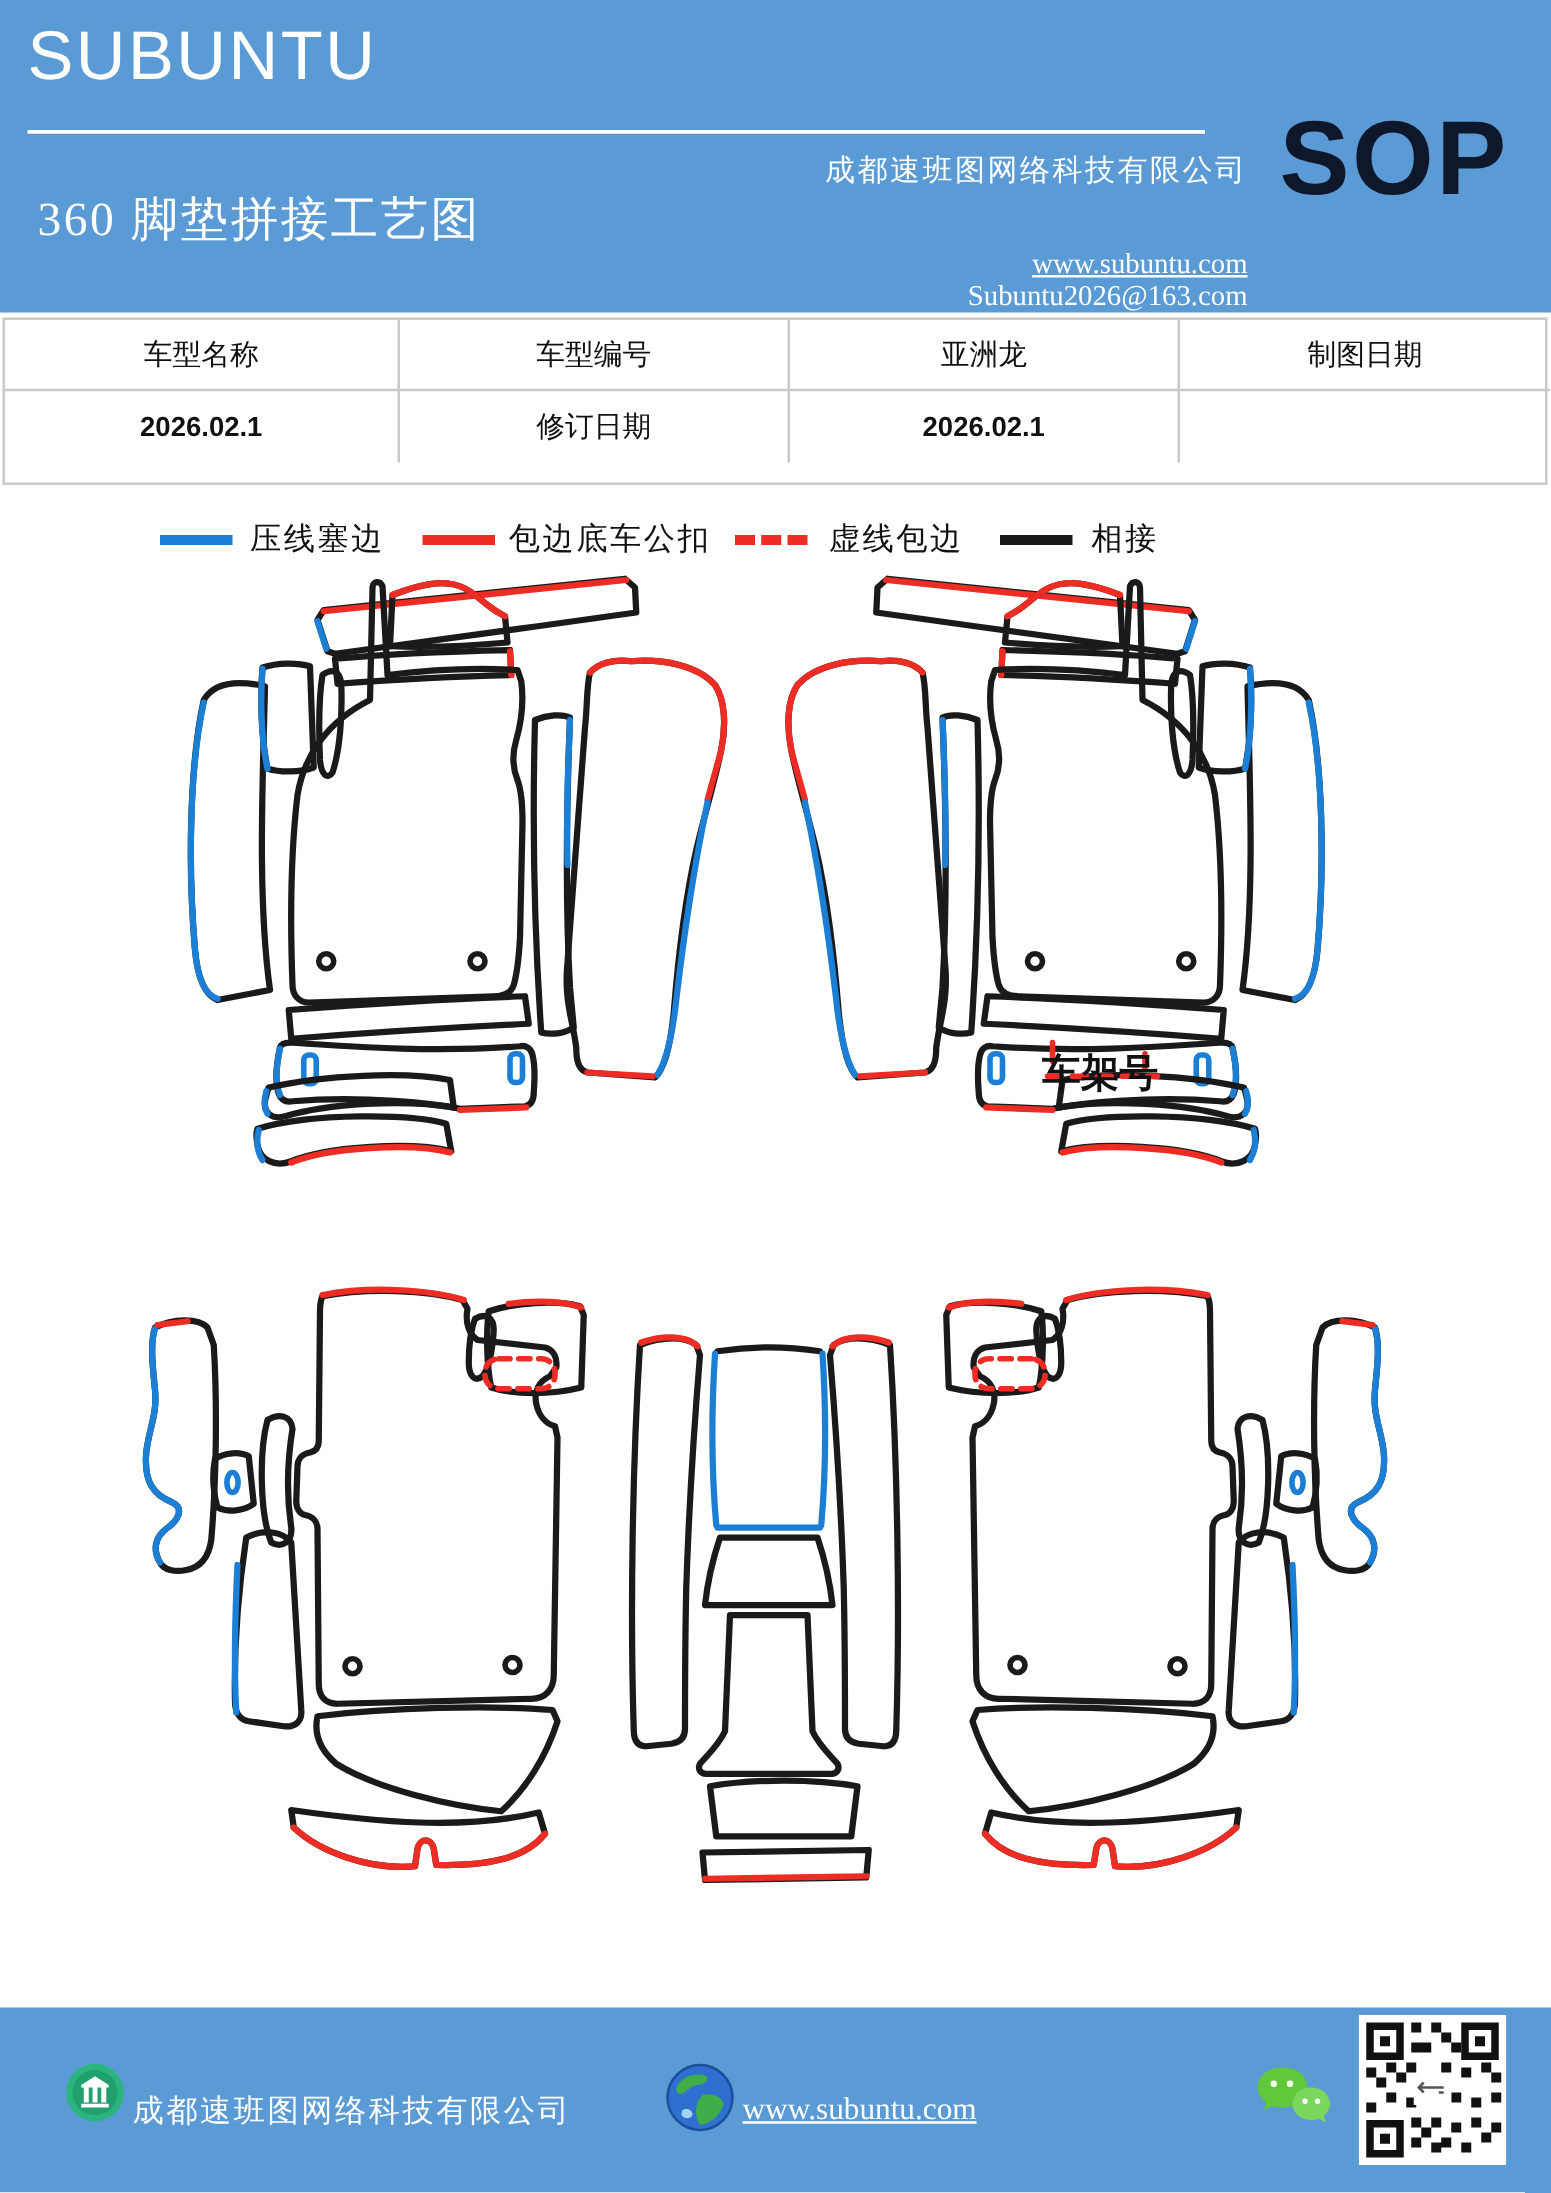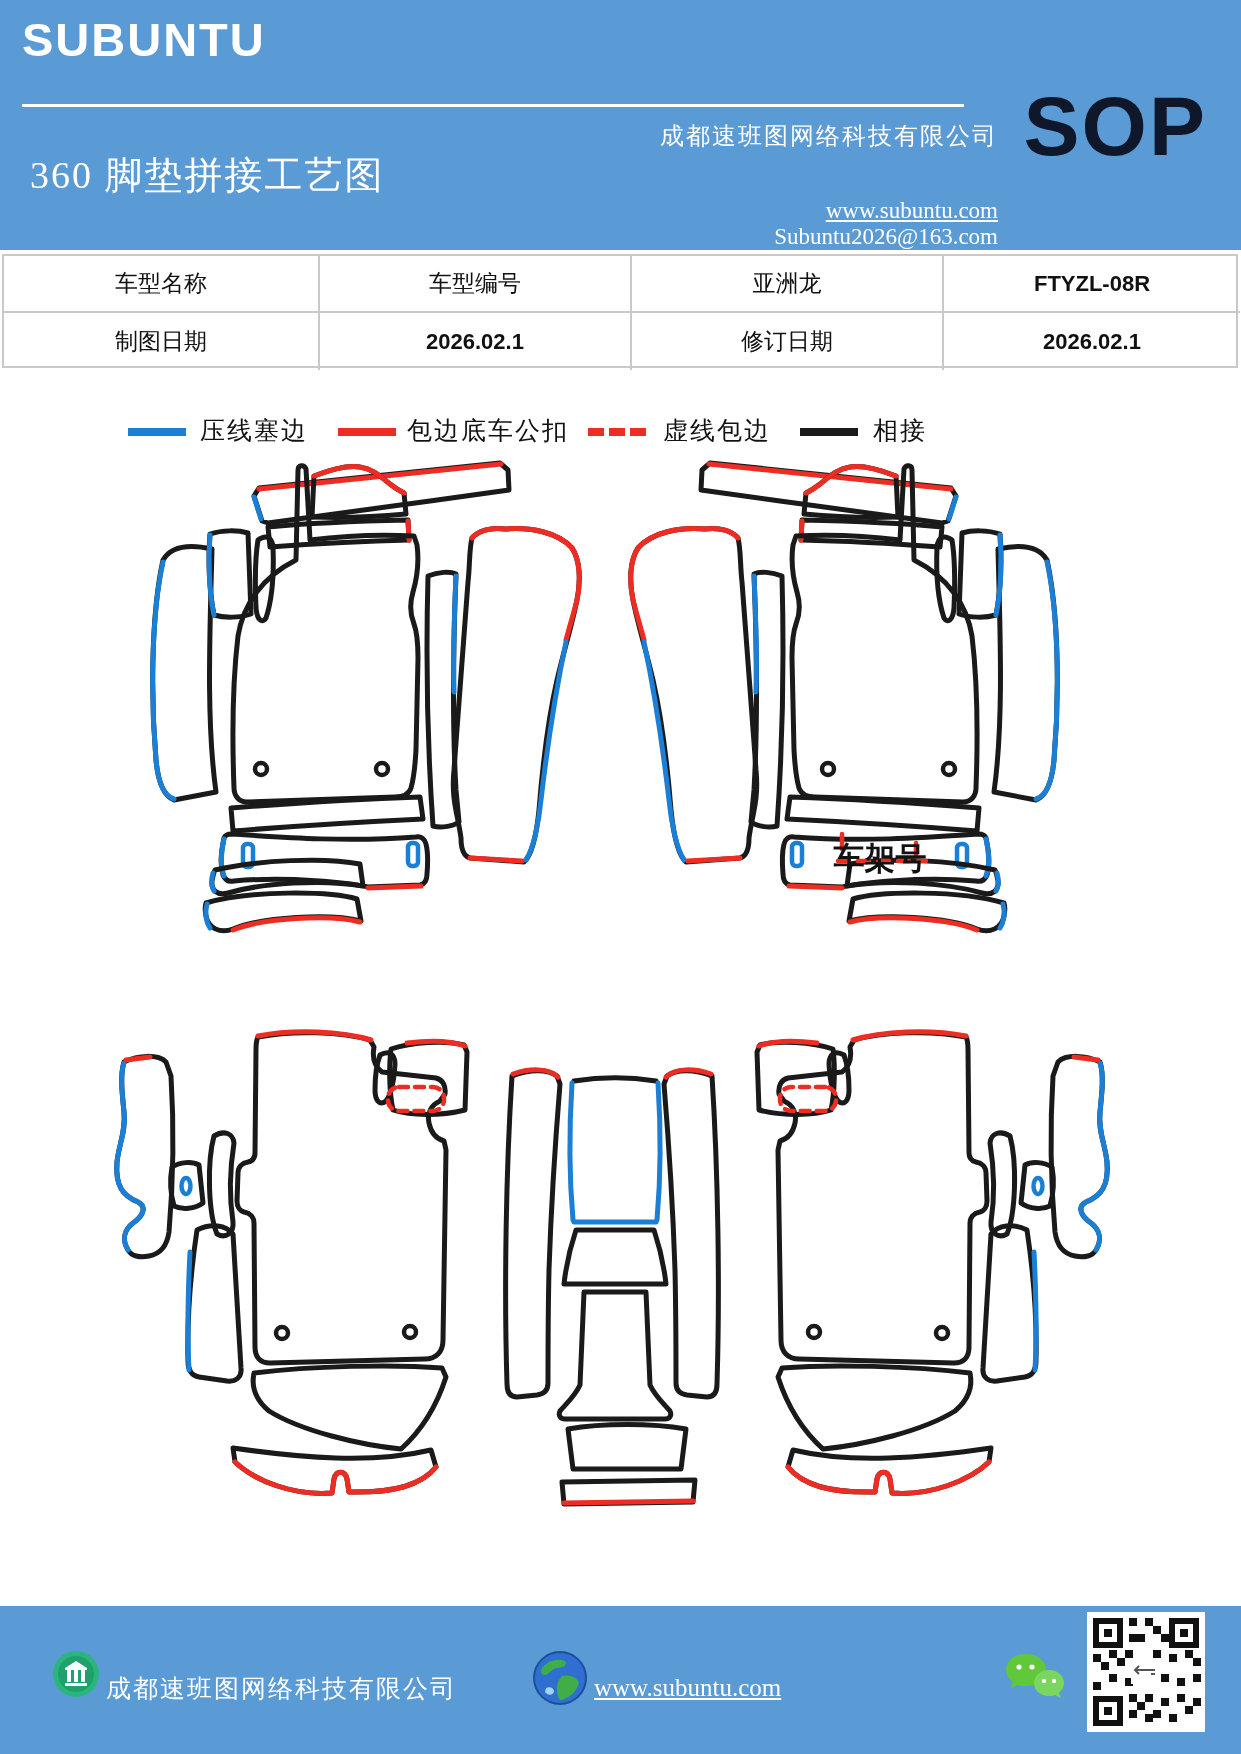--- a/index.html
+++ b/index.html
@@ -4,30 +4,30 @@
 <style>
   html,body{margin:0;padding:0;}
   body{
     width:1241px;height:1754px;position:relative;background:#ffffff;
     font-family:"Liberation Serif", serif;overflow:hidden;
   }
   .abs{position:absolute;}
   
   .header{left:0;top:0;width:1241px;height:250px;background:#5b9bd5;}
   .brand{left:22px;top:12px;color:#fff;font-family:"Liberation Sans",sans-serif;
-         font-weight:bold;font-size:47px;letter-spacing:2px;}
+         font-weight:normal;font-size:55px;letter-spacing:2px;}
   .header-rule{left:22px;top:104px;width:942px;height:3px;background:#fff;}
   .doc-title{left:30px;top:150px;color:#fff;font-size:38px;letter-spacing:2px;}
   .header-company{right:243px;top:120px;color:#fff;font-size:24px;letter-spacing:2px;}
   .sop{right:34px;top:78px;color:#0f172a;font-family:"Liberation Sans",sans-serif;
        font-weight:bold;font-size:84px;letter-spacing:2px;}
   .header-site{right:243px;top:198px;color:#fff;font-size:23px;text-decoration:underline;cursor:pointer;}
   .header-mail{right:243px;top:224px;color:#fff;font-size:23px;}
   
-  .info-table{left:2px;top:254px;width:1236px;height:114px;display:grid;
+  .info-table{left:2px;top:254px;width:1236px;height:134px;display:grid;
       grid-template-columns:316px 312px 312px 296px;grid-template-rows:57px 57px;
       border:2px solid #c9c9c9;box-sizing:border-box;background:#fff;}
   .info-cell{border-right:2px solid #c9c9c9;border-bottom:2px solid #c9c9c9;
       display:flex;align-items:center;justify-content:center;font-size:23px;color:#111;}
   .info-cell:nth-child(4n){border-right:none;}
   .info-cell:nth-child(n+5){border-bottom:none;}
   .info-val{font-family:"Liberation Sans",sans-serif;font-weight:bold;font-size:22px;}
   
   .legend{left:0;top:412px;width:1241px;height:42px;padding-left:32px;}
   .legend-swatch{position:absolute;top:16px;width:58px;height:0;}
@@ -54,21 +54,20 @@
   <div class="abs header-company">成都速班图网络科技有限公司</div>
   <div class="abs sop">SOP</div>
   <div class="abs header-site">www.subuntu.com</div>
   <div class="abs header-mail">Subuntu2026@163.com</div>
 </div>
 
 <div class="abs info-table">
   <div class="info-cell">车型名称</div>
   <div class="info-cell">车型编号</div>
   <div class="info-cell">亚洲龙</div>
-  <div class="info-cell info-val">FTYZL-08R</div>
   <div class="info-cell">制图日期</div>
   <div class="info-cell info-val">2026.02.1</div>
   <div class="info-cell">修订日期</div>
   <div class="info-cell info-val">2026.02.1</div>
 </div>
 
 <div class="abs legend">
   <div class="legend-swatch sw-blue" style="left:128px"></div>
   <div class="legend-label" style="left:200px">压线塞边</div>
   <div class="legend-swatch sw-red" style="left:338px"></div>

